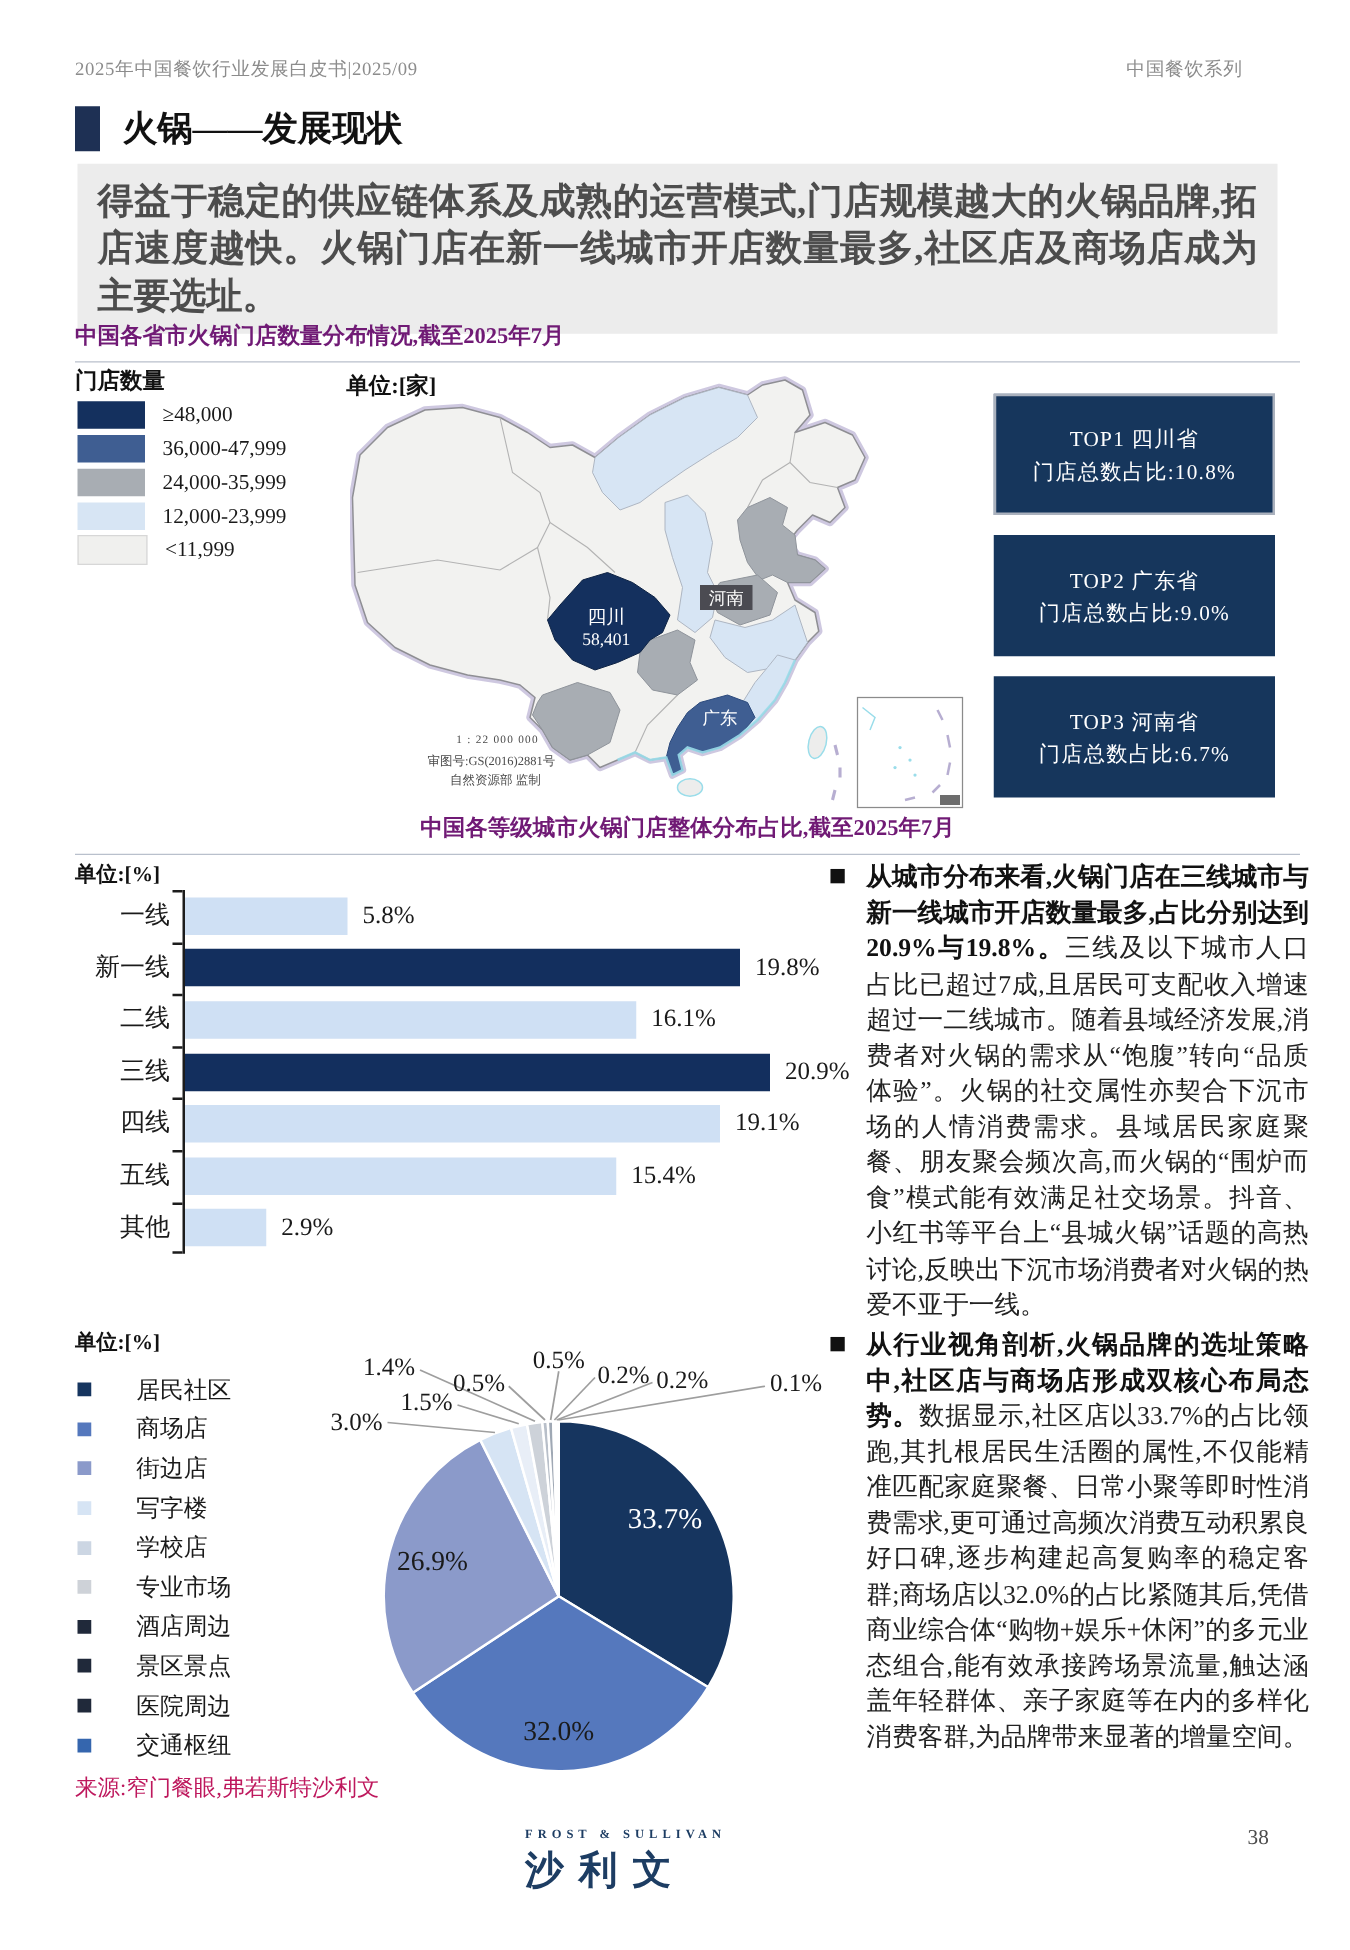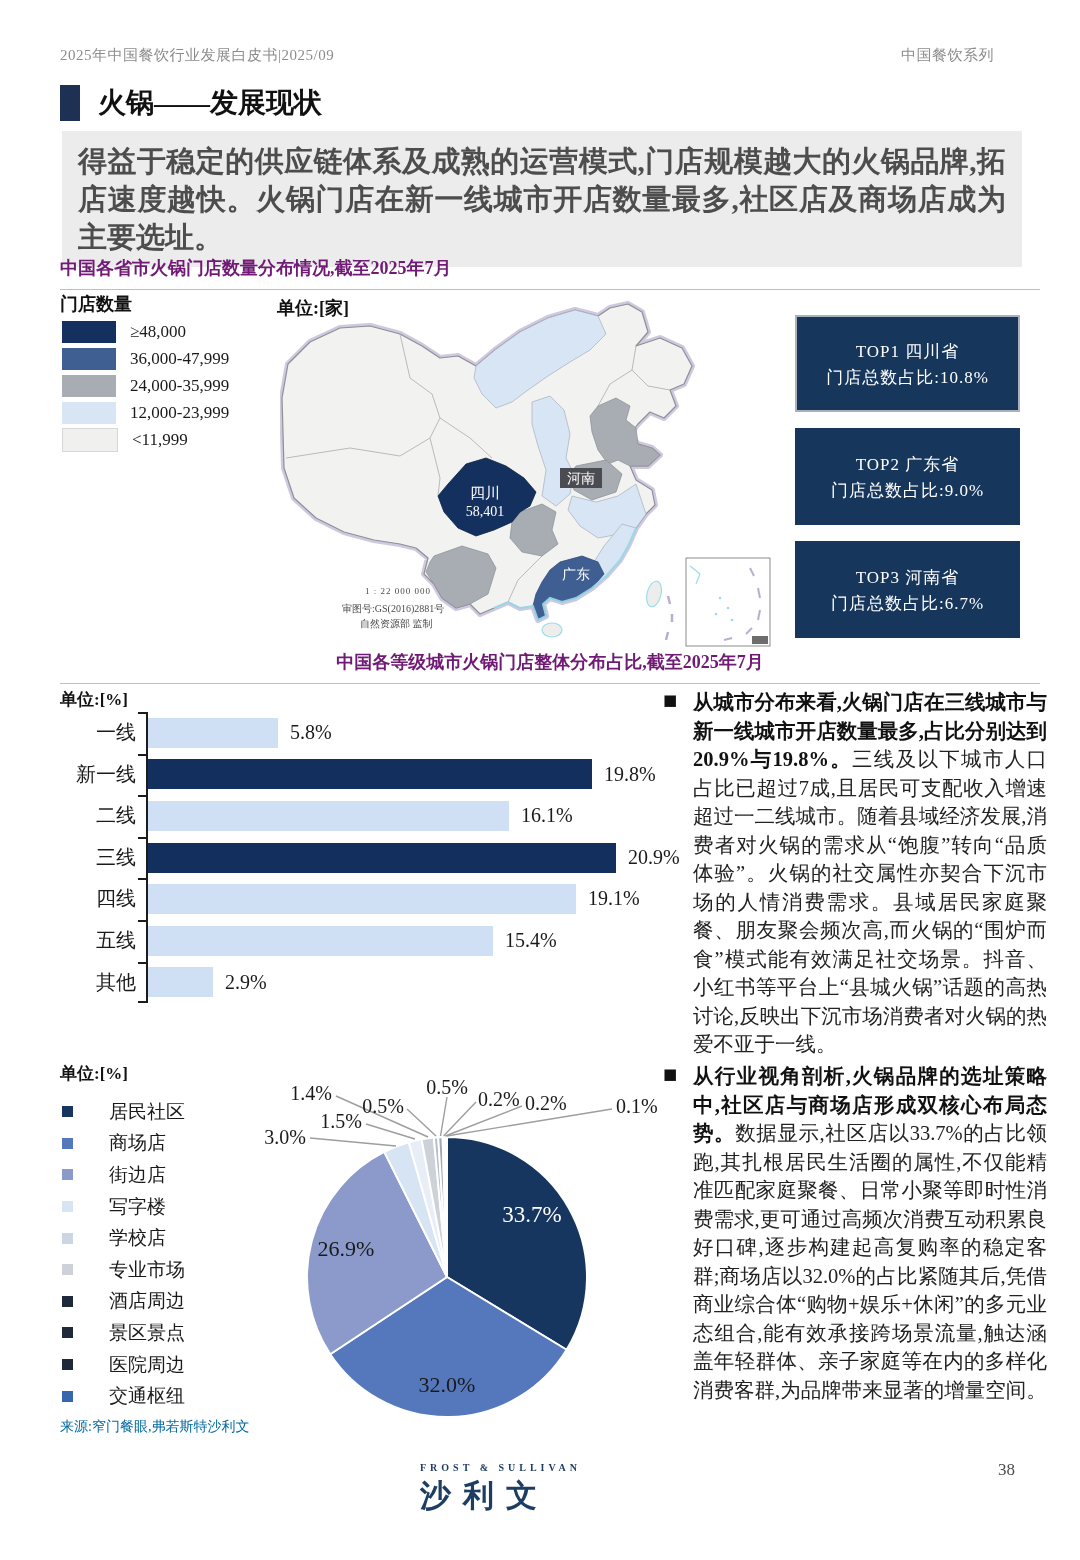--- a/index.html
+++ b/index.html
@@ -51,21 +51,21 @@
                       font-family:"DejaVu Sans",sans-serif;}
   .commentary .ctext{flex:1;font-size:20.5px;line-height:28.5px;text-align:justify;color:#222;}
   .commentary .lead{font-weight:bold;color:#111;}
 
   
   .pie-legend-item{display:flex;align-items:center;height:31.6px;gap:28px;}
   .pie-sq{width:11px;height:11px;margin-right:8px;flex:none;}
   .pie-legend-label{font-size:19px;color:#1a1a1a;}
 
   
-  .source{font-size:14px;color:#0369a1;}
+  .source{font-size:18px;color:#be185d;}
   .logo{width:200px;text-align:left;color:#1d3d63;}
   .logo .ltop{font-size:10px;letter-spacing:4px;font-weight:bold;}
   .logo .lmain{font-size:31px;font-weight:bold;letter-spacing:12px;margin-top:2px;}
   .pagenum{font-size:17px;color:#4a4a4a;}
 
   svg text{font-family:"Liberation Serif","DejaVu Serif",serif;}
 </style>
 </head>
 <body>
 

